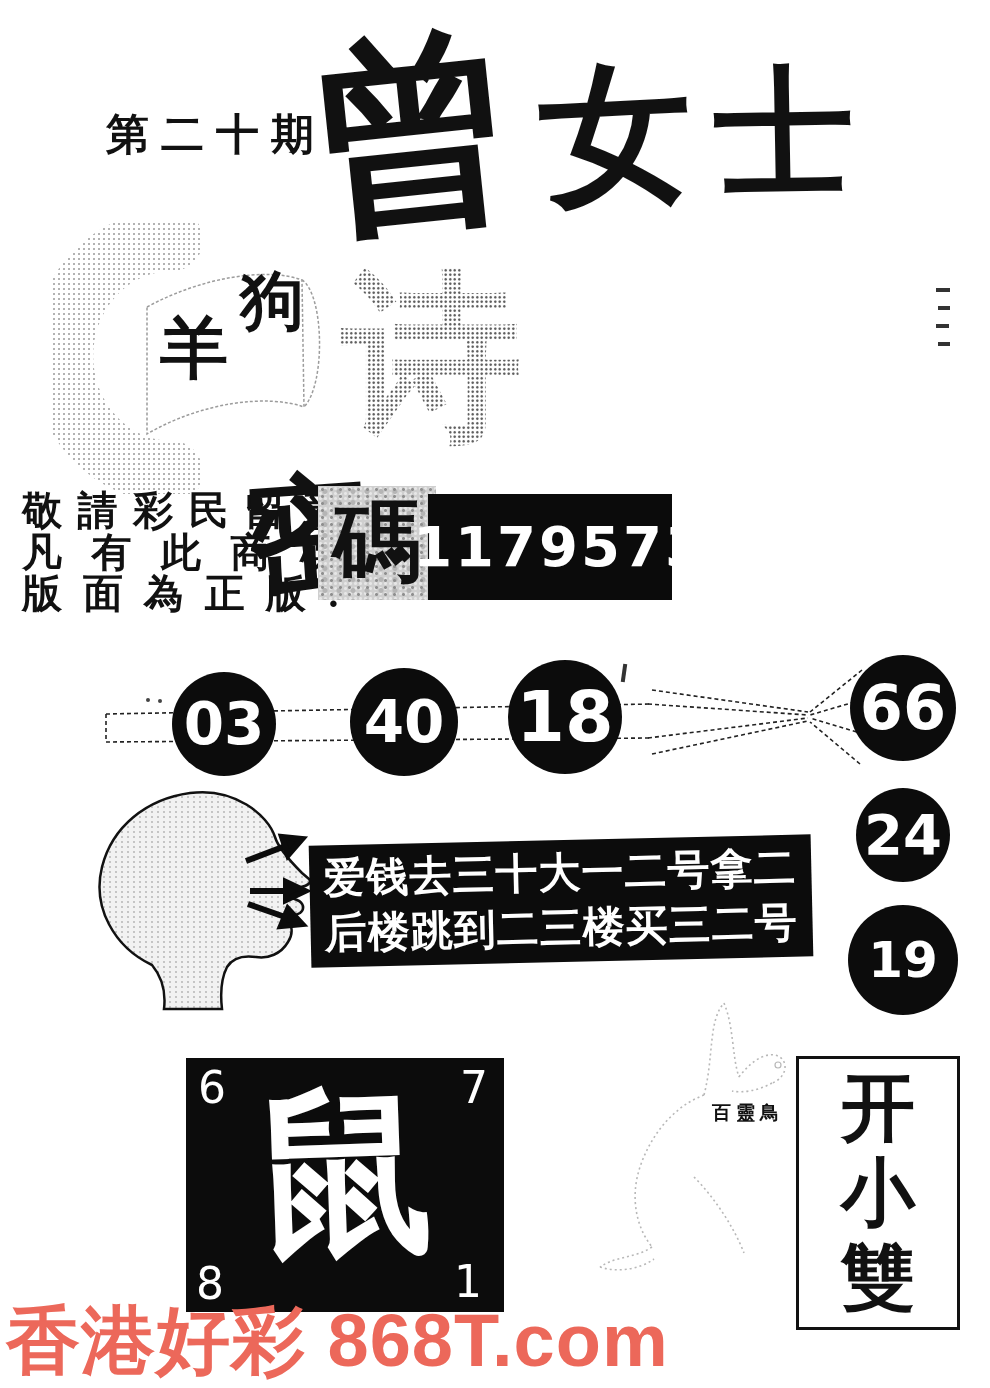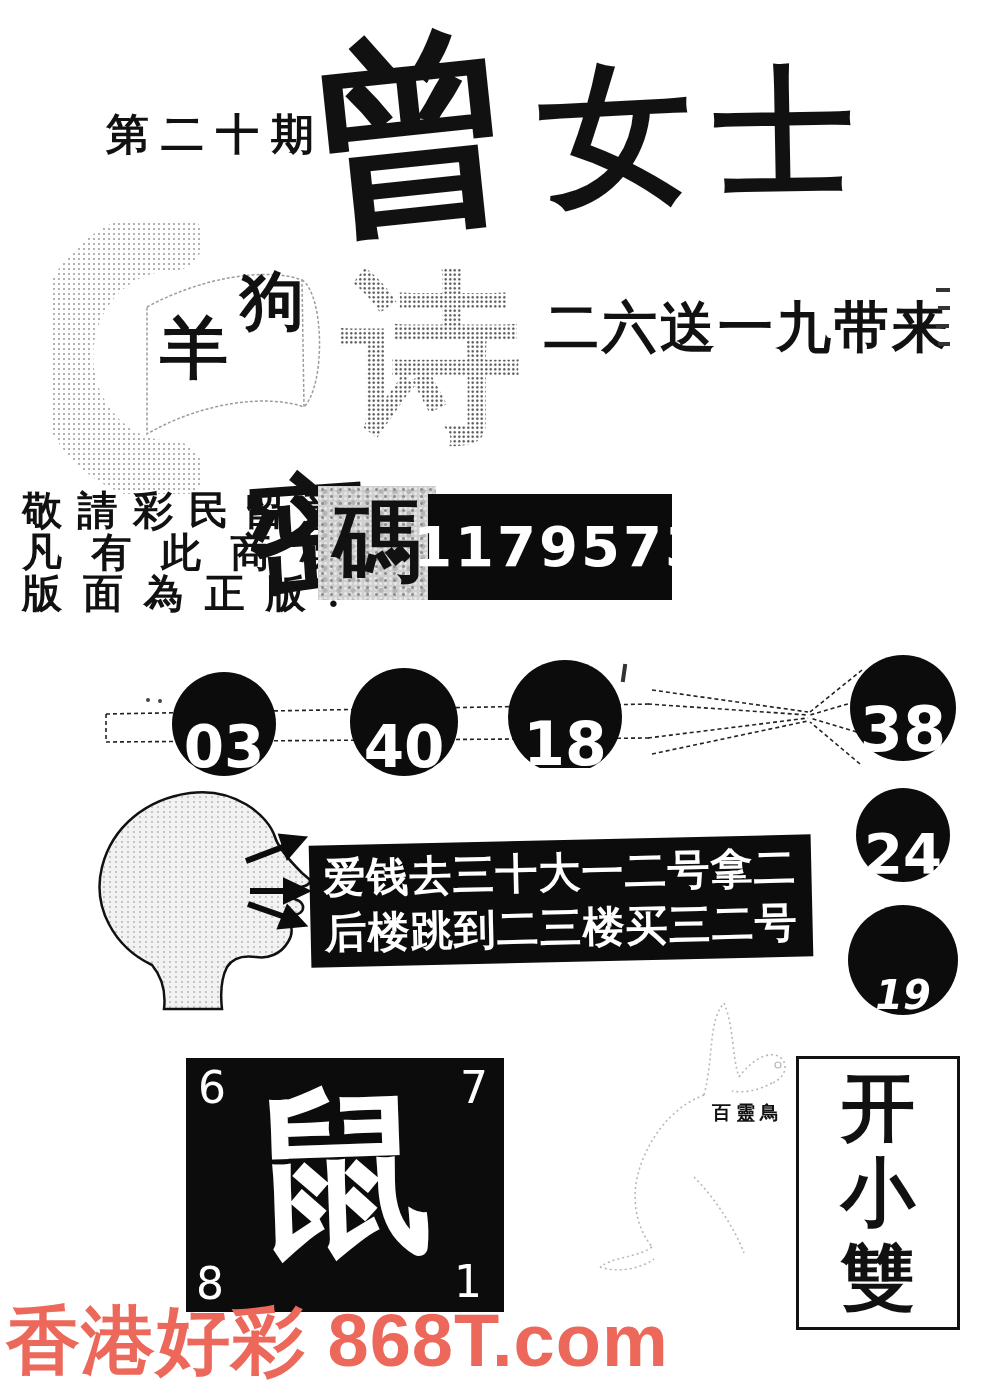--- a/index.html
+++ b/index.html
@@ -41,28 +41,28 @@
                      radial-gradient(circle,#e6e6e6 1px,transparent 2px);
     background-size:9px 7px,14px 11px,5px 5px;
     display:flex;align-items:center;justify-content:center;}
   .ma-box span{font-size:88px;font-weight:900;line-height:1;}
   .code-box{left:428px;top:494px;width:224px;height:106px;background:#0b0b0b;
     display:flex;align-items:center;justify-content:center;padding-left:20px;}
   .code-box span{color:#fff;font-family:"DejaVu Sans",sans-serif;font-weight:700;
     font-size:56px;letter-spacing:3px;line-height:1;}
 
   
-  .ball{border-radius:50%;background:#0c0c0c;display:flex;align-items:flex-end;justify-content:center;}
+  .ball{border-radius:50%;background:#0c0c0c;display:flex;align-items:center;justify-content:center;}
   .ball span{color:#fff;font-family:"DejaVu Sans",sans-serif;font-weight:800;line-height:1;}
   .b03{left:172px;top:672px;width:104px;height:104px;}.b03 span{font-size:58px;}
   .b20{left:350px;top:668px;width:108px;height:108px;}.b20 span{font-size:58px;}
-  .b18{left:508px;top:660px;width:114px;height:114px;}.b18 span{font-size:60px;text-decoration:underline;}
+  .b18{left:508px;top:660px;width:114px;height:114px;}.b18 span{font-size:70px;}
   .b38{left:850px;top:655px;width:106px;height:106px;}.b38 span{font-size:62px;}
   .b24{left:856px;top:788px;width:94px;height:94px;}.b24 span{font-size:56px;}
-  .b19{left:848px;top:905px;width:110px;height:110px;}.b19 span{font-size:40px;font-style:italic;}
+  .b19{left:848px;top:905px;width:110px;height:110px;}.b19 span{font-size:50px;}
 
   
   .slogan{left:310px;top:840px;width:502px;height:122px;background:#0c0c0c;
     transform:rotate(-1.3deg);display:flex;flex-direction:column;justify-content:center;
     padding-left:14px;box-sizing:border-box;}
   .slogan div{color:#fff;font-family:"Liberation Sans",sans-serif;font-weight:700;
     font-size:42px;line-height:1.3;letter-spacing:1px;white-space:nowrap;}
 
   
   .rat{left:186px;top:1058px;width:318px;height:254px;background:#0c0c0c;z-index:1;}
@@ -113,21 +113,20 @@
     <path d="M120,18 A108,114 0 0 0 120,250" stroke="url(#dots1)" stroke-width="62" stroke-linecap="round" fill="none"></path>
     <path d="M95,85 C150,55 215,45 250,58 L252,185 C215,172 150,180 95,212 Z" fill="#ffffff" stroke="#9c9c9c" stroke-width="1.5" stroke-dasharray="3,2"></path>
     <path d="M250,58 C272,72 274,162 252,185" fill="none" stroke="#9c9c9c" stroke-width="1.5" stroke-dasharray="3,2"></path>
   </svg>
   <div class="abs zch z-yang">羊</div>
   <div class="abs zch z-gou">狗</div>
 
   <div class="abs dotted-char">诗</div>
 
   <div class="abs poem">
-    <div>二六送一九带来</div>
   </div>
 
   <div class="abs notice">
     <div>敬請彩民留意</div>
     <div>凡有此商標</div>
     <div>版面為正版!</div>
   </div>
 
   <div class="abs mi">密</div>
   <div class="abs ma-box">
@@ -159,21 +158,21 @@
     <span>03</span>
     </div>
   <div class="abs ball b20">
     <span>40</span>
     </div>
   <div class="abs ball b18">
     <span>18</span>
     </div>
 
   <div class="abs ball b38">
-    <span>38</span>
+    <span>66</span>
     </div>
   <div class="abs ball b24">
     <span>24</span>
     </div>
   <div class="abs ball b19">
     <span>19</span>
     </div>
 
   <svg class="abs" style="left:72px;top:785px;" width="245" height="240" viewBox="0 0 245 240">
     <path d="M118,8 C162,2 196,30 203,52 C206,62 218,76 230,88 L237,94

